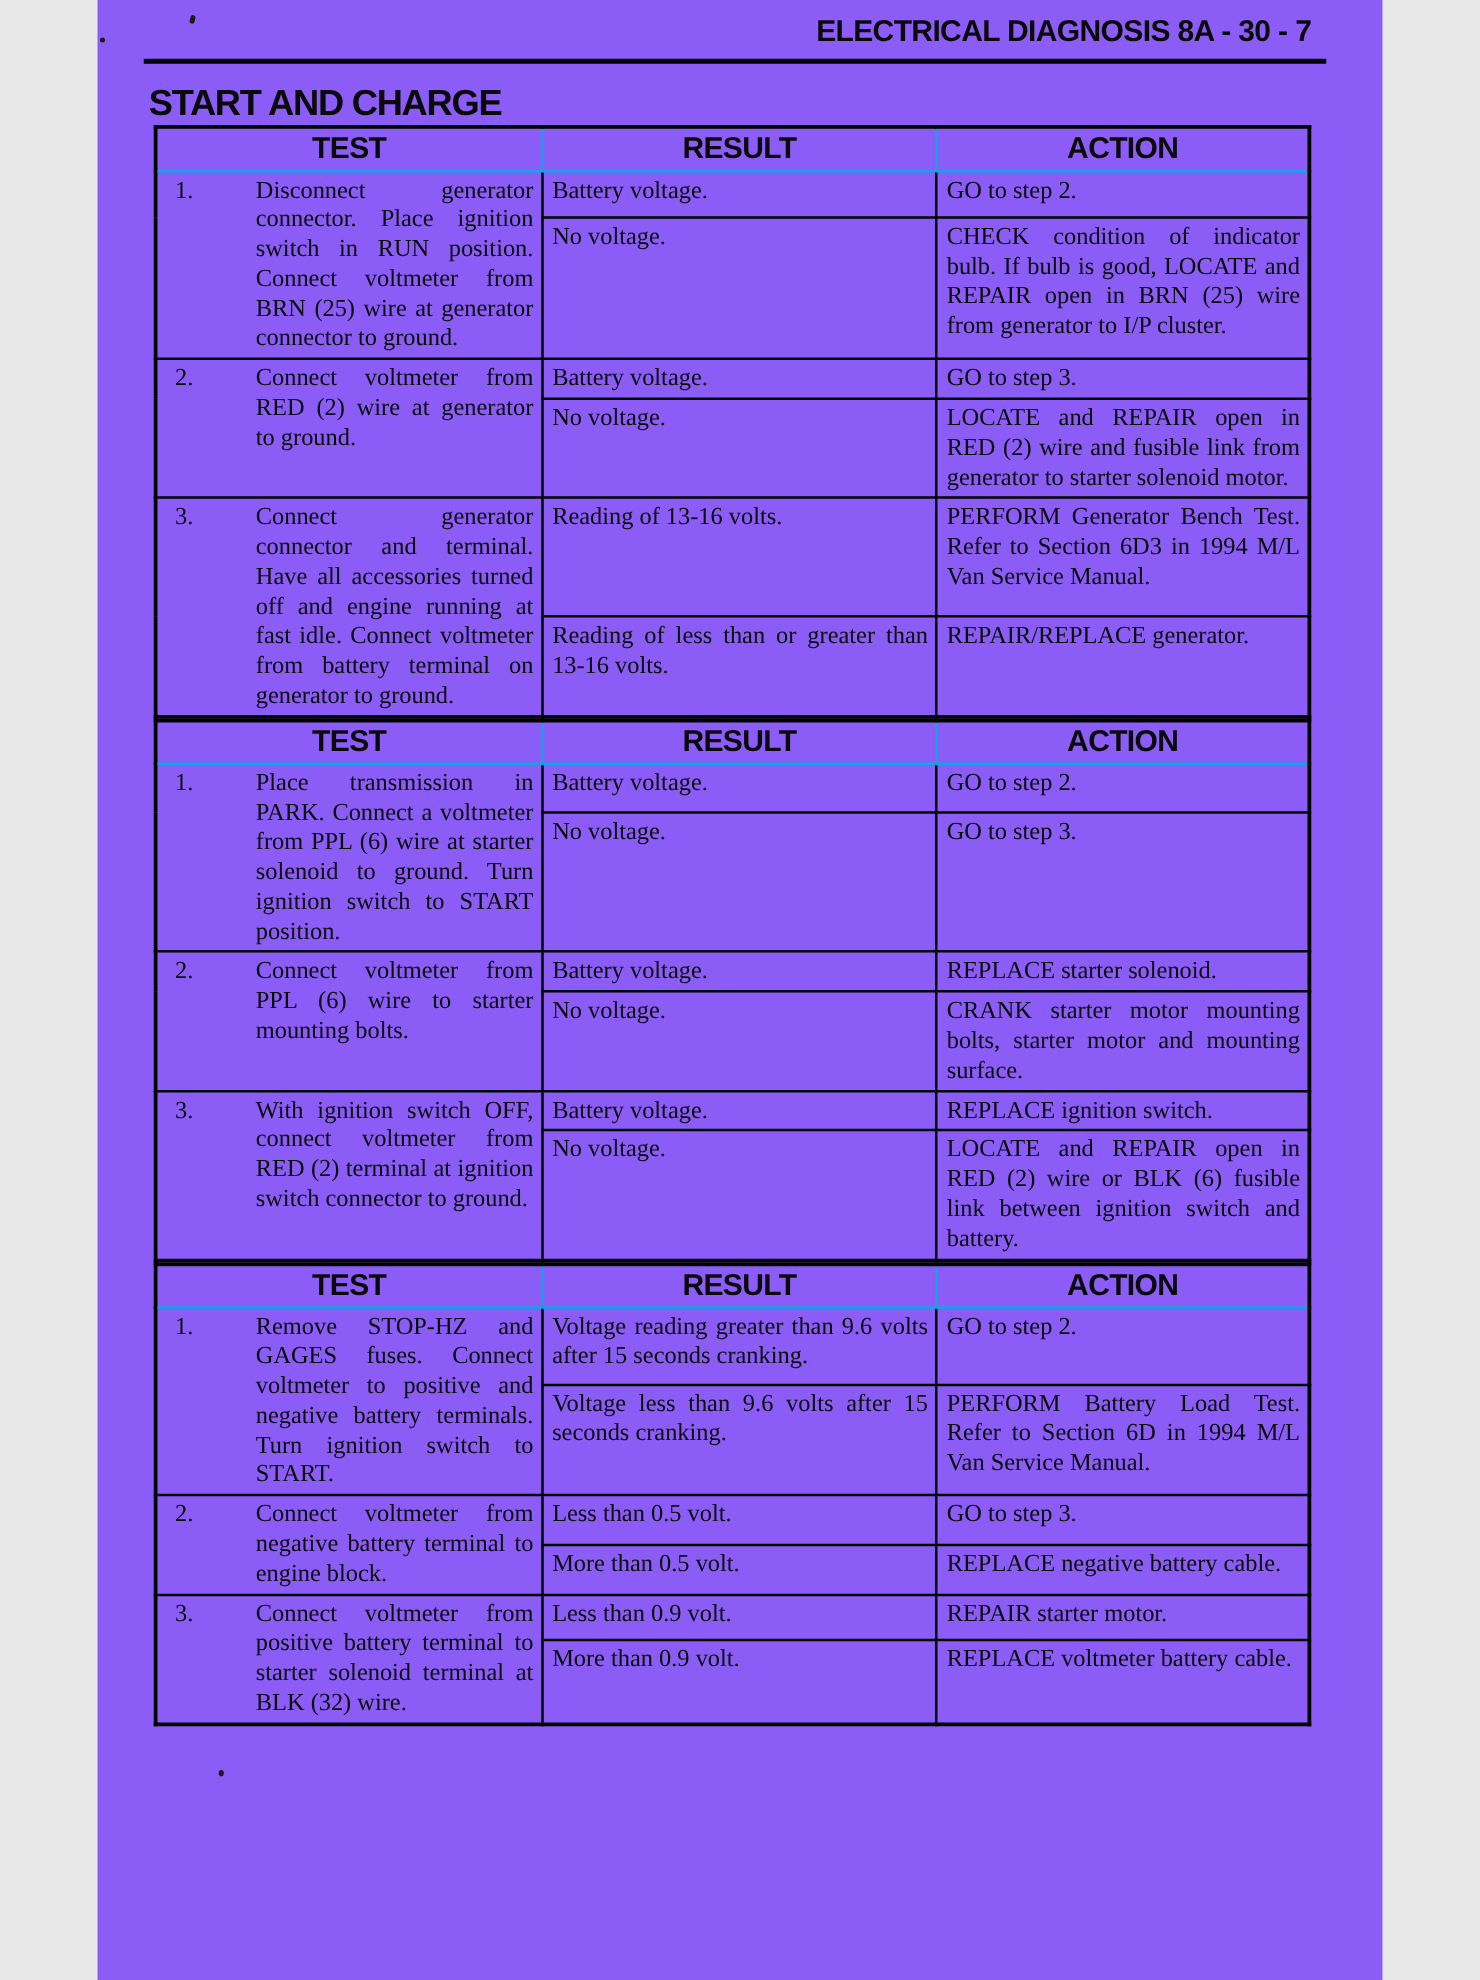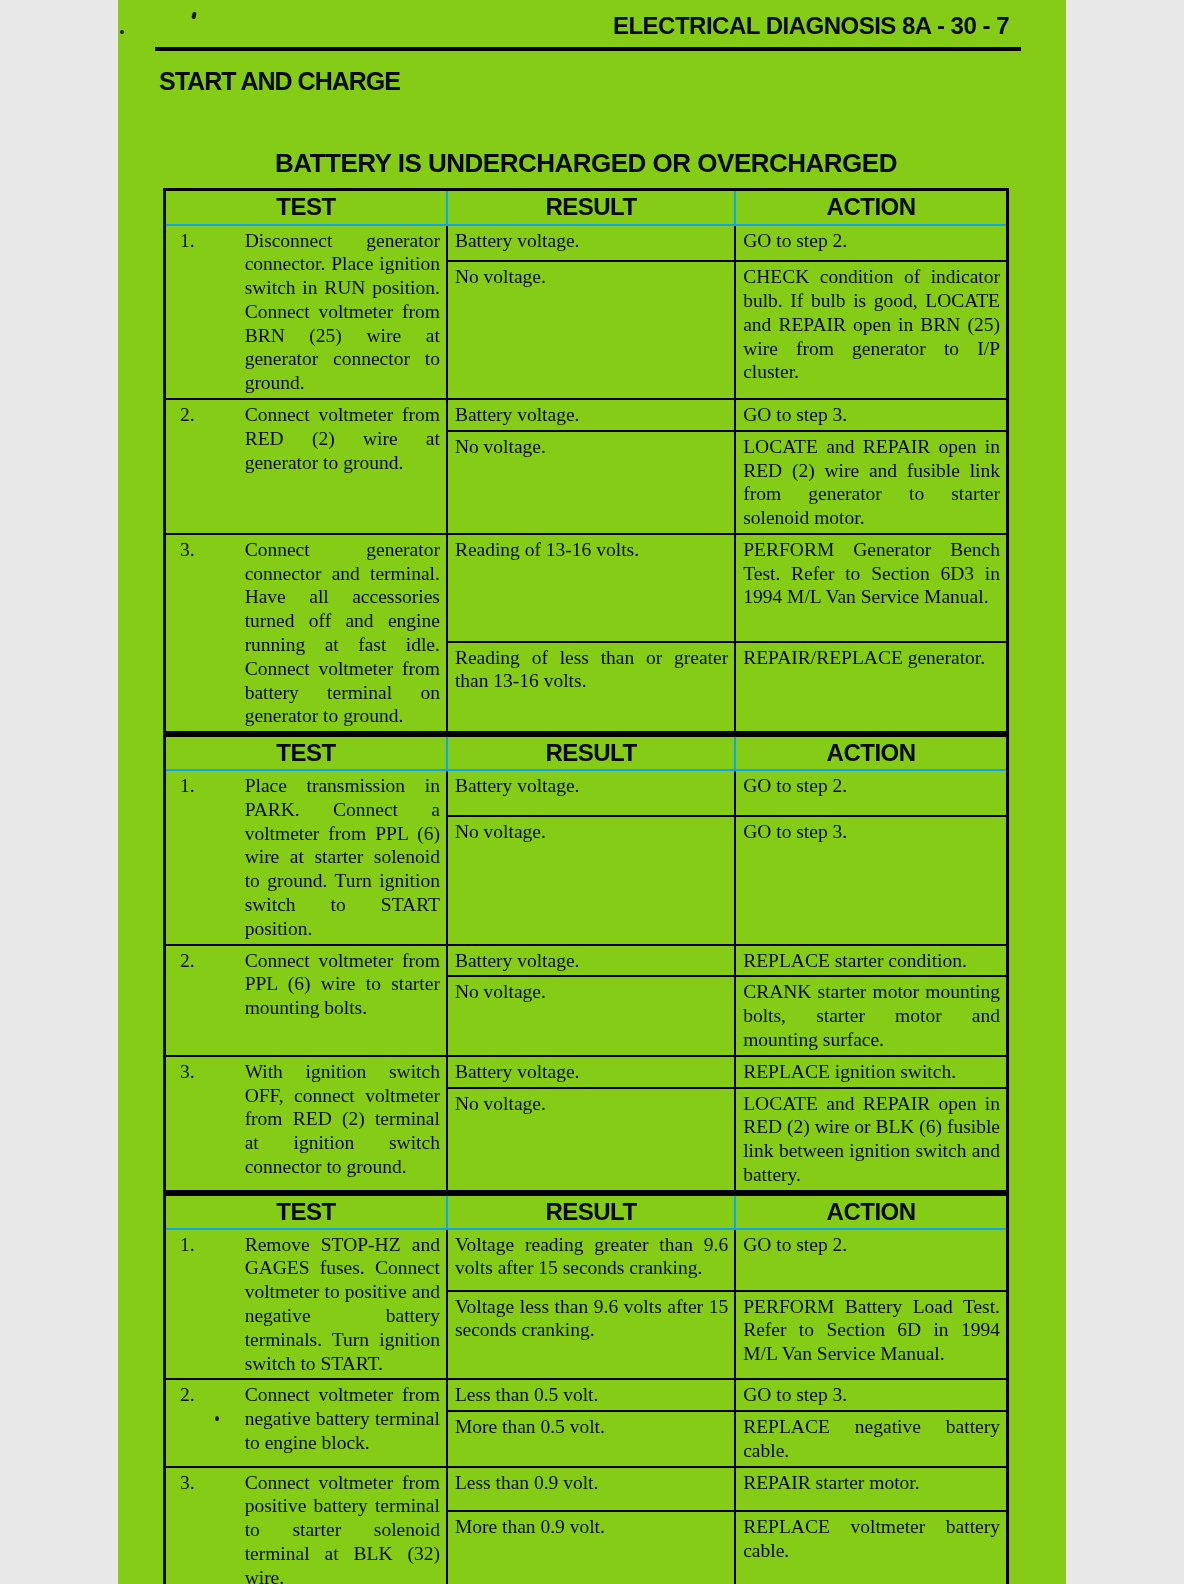--- a/index.html
+++ b/index.html
@@ -1,21 +1,21 @@
 <!DOCTYPE html>
 <html><head>
 <meta charset="utf-8">
 <style>
   html,body{margin:0;padding:0;background:#e8e8e8;}
   .page{
     position:relative;
-    width:948px;
+    width:1028px;
     height:1584px;
     margin:0 auto;
-    background:#84cc16;
+    background:#8b5cf6;
     color:#0a0a0a;
     box-sizing:border-box;
     padding:10px 57px 0 45px;
     font-family:"Liberation Serif", serif;
     overflow:hidden;
   }
   
   .pg-header{
     display:flex;
     justify-content:flex-end;
@@ -26,21 +26,21 @@
     padding-top:2px;
   }
   .header-rule{
     height:4px;
     background:#000;
     margin:7px -12px 0 -8px;
   }
   .doc-title{
     font-family:"Liberation Sans", sans-serif;
     font-weight:bold;
-    font-size:25px;
+    font-size:29px;
     letter-spacing:-1px;
     margin:16px 0 0 -4px;
   }
   
   .tbl-title{
     text-align:center;
     font-family:"Liberation Sans", sans-serif;
     font-weight:bold;
     font-size:26px;
     letter-spacing:-0.5px;
@@ -96,21 +96,20 @@
 
 <div class="page">
 
   <div class="pg-header">
     <span>ELECTRICAL DIAGNOSIS 8A - 30 - 7</span>
   </div>
   <div class="header-rule"></div>
 
   <div class="doc-title">START AND CHARGE</div>
 
-  <div class="tbl-title tt1">BATTERY IS UNDERCHARGED OR OVERCHARGED</div>
   <table>
     <colgroup>
         <col class="c-test">
         <col class="c-result">
         <col class="c-action">
       </colgroup>
     <tbody>
         <tr class="h35">
       <th>TEST</th>
       <th>RESULT</th>
@@ -188,21 +187,21 @@
       <td>GO to step 3.</td>
     </tr>
     <tr class="h31">
       <td class="test-cell" rowspan="2">
         <span class="test-wrap">
           <span class="test-num">2.</span>
           <span class="test-text">Connect voltmeter from PPL (6) wire to starter mounting bolts.</span>
         </span>
       </td>
       <td>Battery voltage.</td>
-      <td>REPLACE starter condition.</td>
+      <td>REPLACE starter solenoid.</td>
     </tr>
     <tr class="h56">
       <td>No voltage.</td>
       <td>CRANK starter motor mounting bolts, starter motor and mounting surface.</td>
     </tr>
     <tr class="h31">
       <td class="test-cell" rowspan="2">
         <span class="test-wrap">
           <span class="test-num">3.</span>
           <span class="test-text">With ignition switch OFF, connect voltmeter from RED (2) terminal at ignition switch connector to ground.</span>

